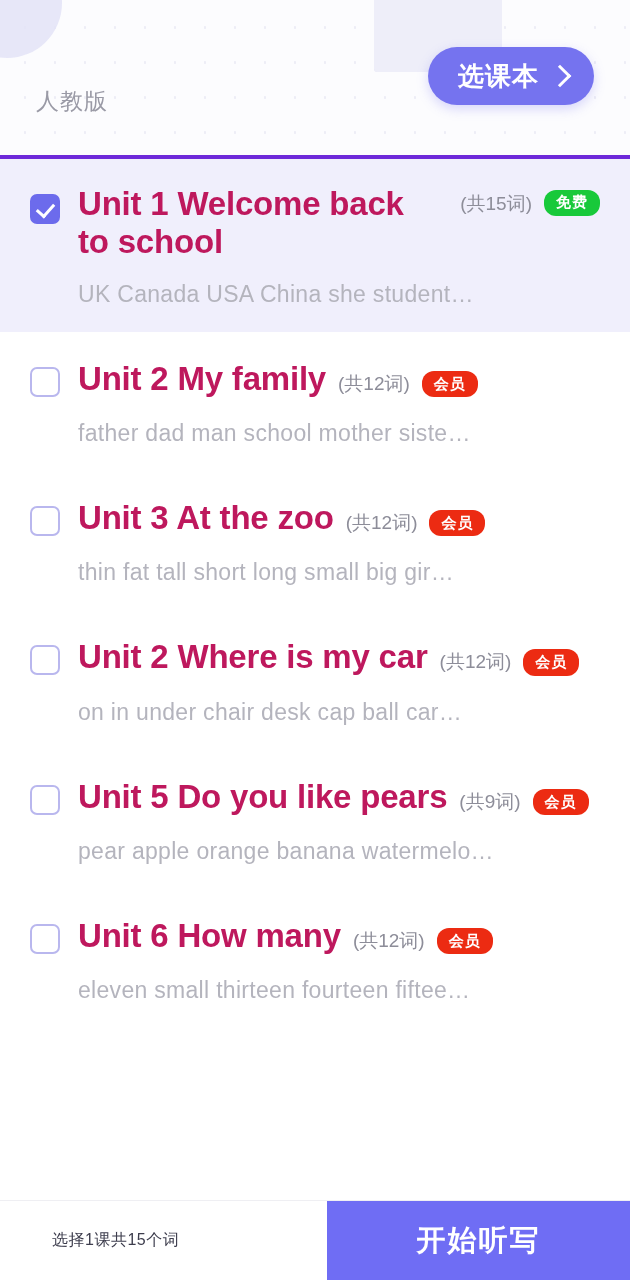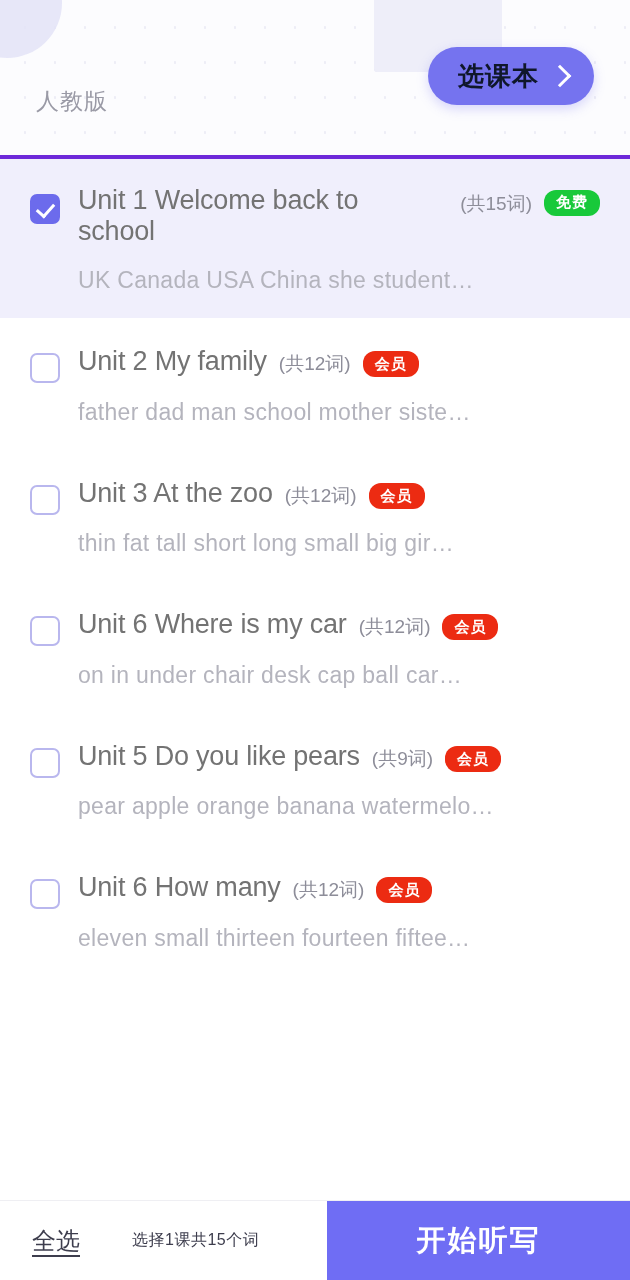--- a/index.html
+++ b/index.html
@@ -80,21 +80,21 @@
     padding: 0 26px 0 30px;
     display: flex;
     align-items: center;
     gap: 13px;
     background: #7573ef;
     border-radius: 29px;
     box-shadow: 0 4px 12px rgba(117,115,239,.28);
     cursor: pointer;
   }
   .pick-book-btn .label {
-    color: #0f172a;
+    color: #ffffff;
     font-size: 26px;
     font-weight: 600;
     letter-spacing: 1px;
   }
   .chev {
     width: 13px;
     height: 13px;
     border-right: 3.5px solid #ffffff;
     border-top: 3.5px solid #ffffff;
     transform: rotate(45deg);
@@ -152,23 +152,23 @@
     min-width: 0;
   }
   .unit-headline {
     display: flex;
     align-items: baseline;
     flex-wrap: wrap;
     gap: 0 12px;
     line-height: 1.28;
   }
   .unit-title {
-    font-size: 27px;
-    font-weight: 400;
-    color: #737373;
+    font-size: 33px;
+    font-weight: 700;
+    color: #be185d;
     letter-spacing: -0.2px;
   }
   .unit-title.wrapped {
     max-width: 330px;
   }
   .unit-count {
     font-size: 19px;
     color: #8d8d99;
     white-space: nowrap;
   }
@@ -310,21 +310,21 @@
         <span class="badge vip">会员</span>
       </div>
       <div class="unit-words">thin  fat  tall  short  long  small  big  gir…</div>
     </div>
   </div>
 
   <div class="unit-row">
     <div class="checkbox"></div>
     <div class="unit-body">
       <div class="unit-headline">
-        <span class="unit-title">Unit 6 Where is my car</span>
+        <span class="unit-title">Unit 2 Where is my car</span>
         <span class="unit-count">(共12词)</span>
         <span class="badge vip">会员</span>
       </div>
       <div class="unit-words">on  in  under  chair  desk  cap  ball  car…</div>
     </div>
   </div>
 
   <div class="unit-row">
     <div class="checkbox"></div>
     <div class="unit-body">
@@ -345,16 +345,15 @@
         <span class="unit-count">(共12词)</span>
         <span class="badge vip">会员</span>
       </div>
       <div class="unit-words">eleven  small  thirteen  fourteen  fiftee…</div>
     </div>
   </div>
 
 </div>
 
 <div class="bottom-bar">
-  <div class="select-all">全选</div>
   <div class="selection-summary">选择1课共15个词</div>
   <div class="start-btn">开始听写</div>
 </div>
 
 </body></html>

